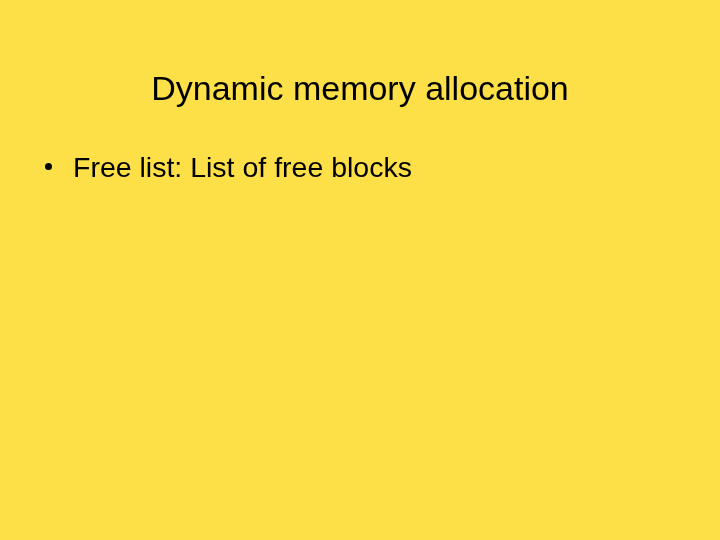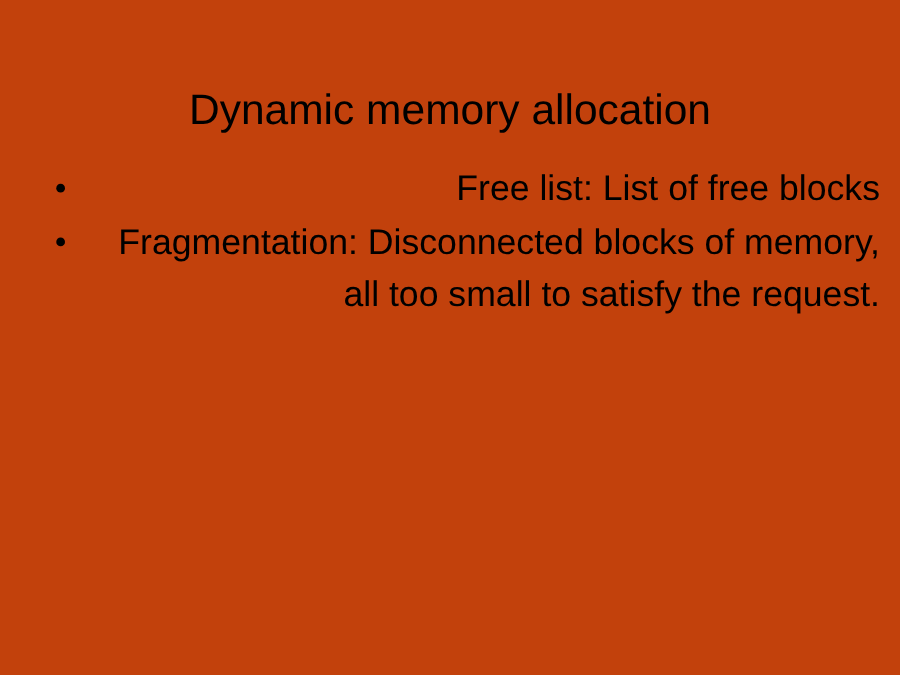--- a/index.html
+++ b/index.html
@@ -9,43 +9,42 @@
     background: #ffffff;
   }
   body {
     font-family: "Liberation Sans", sans-serif;
     color: #000000;
   }
   .slide {
     position: relative;
     width: 720px;
     height: 540px;
-    background: #c2410c;
+    background: #fde047;
     overflow: hidden;
     box-sizing: border-box;
   }
   .slide-title {
     position: absolute;
     left: 0;
     top: 44px;
     width: 720px;
     text-align: center;
     font-size: 34px;
     line-height: 42px;
     font-weight: normal;
     letter-spacing: 0px;
     color: #000000;
     white-space: nowrap;
   }
   .body-area {
     position: absolute;
     left: 40px;
-    top: 130px;
+    top: 146px;
     width: 664px;
-    text-align: right;
   }
   ul.bullet-list {
     list-style: none;
     margin: 0;
     padding: 0;
   }
   ul.bullet-list > li {
     position: relative;
     padding-left: 33px;
     margin: 0 0 1px 0;
@@ -75,21 +74,17 @@
 
   <div class="body-area">
     <ul class="bullet-list">
 
       <li>
         <span class="bullet-glyph"></span>
         <span class="bullet-text">Free list: List of free blocks</span>
       </li>
 
 
-      <li>
-        <span class="bullet-glyph"></span>
-        <span class="bullet-text">Fragmentation: Disconnected blocks of memory, all too small to satisfy the request.</span>
-      </li>
 
     </ul>
   </div>
 
 </div>
 
 </body></html>

